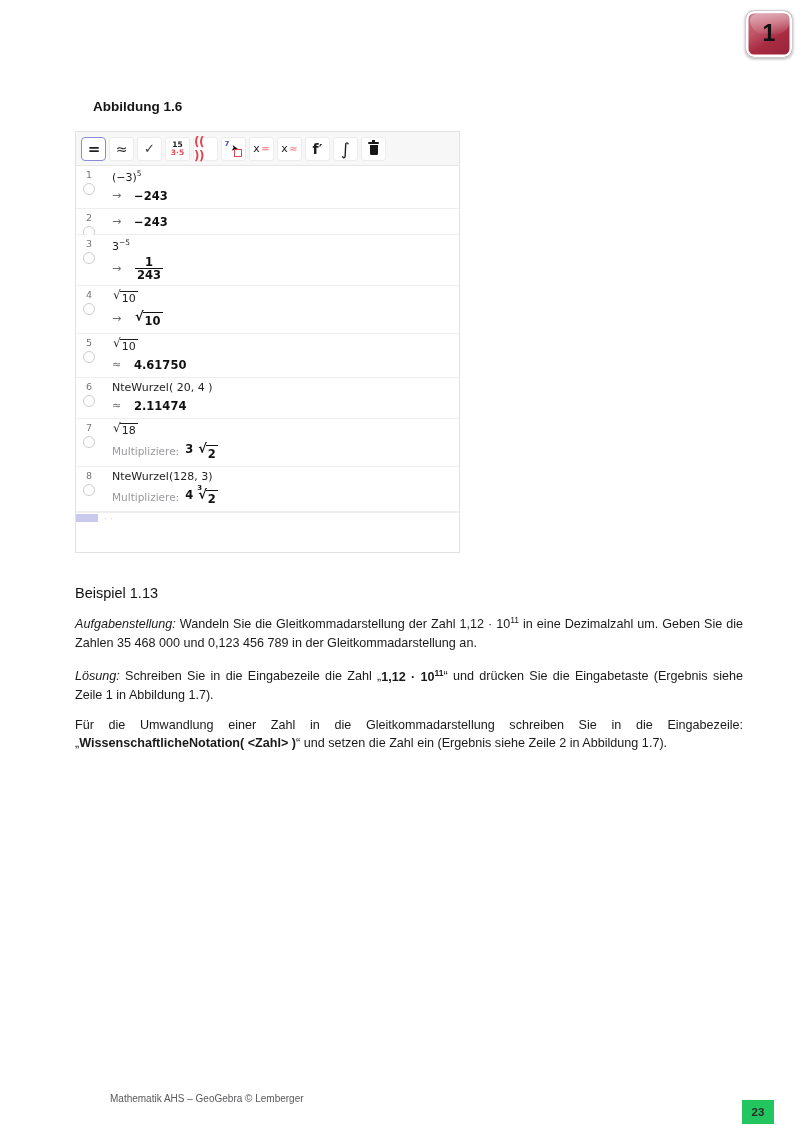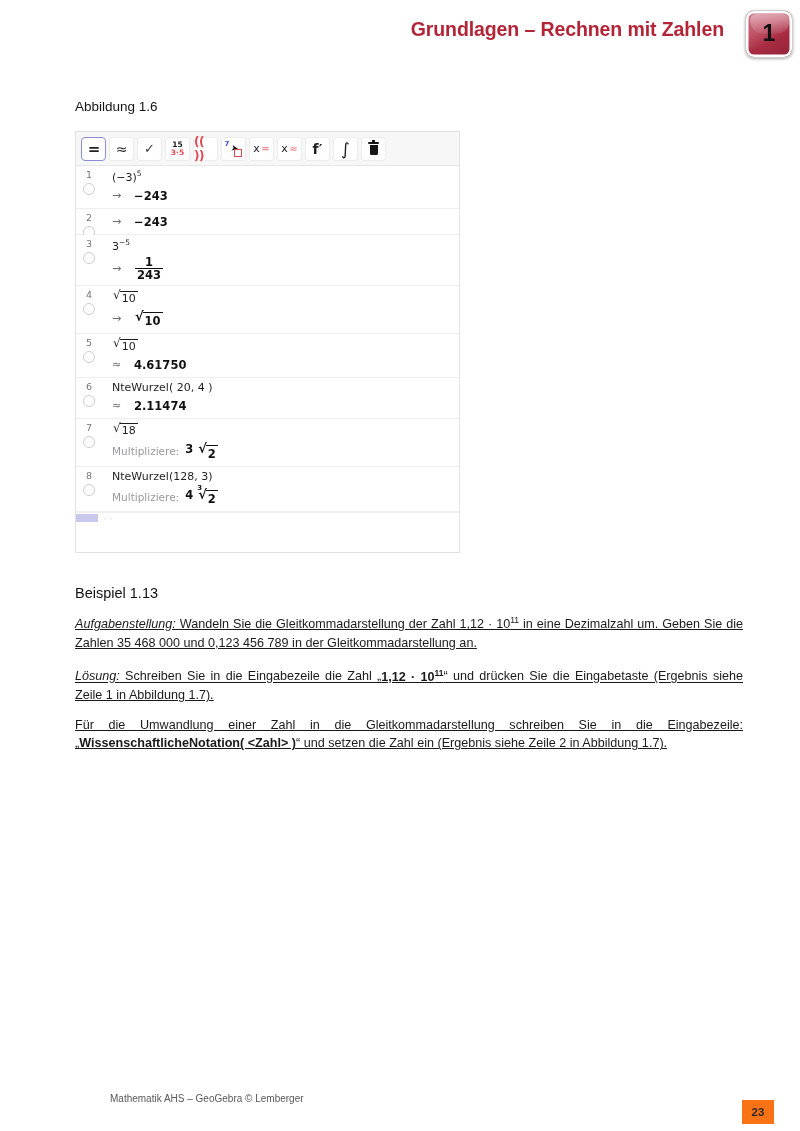--- a/index.html
+++ b/index.html
@@ -61,24 +61,24 @@
     justify-content: center;
     font-size: 23px;
     font-weight: bold;
     color: #111;
     padding-bottom: 1px;
   }
 
   
   .figure-caption {
     position: absolute;
-    left: 75px;
+    left: 93px;
     top: 99px;
     font-size: 13.5px;
-    font-weight: normal;
+    font-weight: bold;
     color: #141414;
   }
 
   
   .gg-widget {
     position: absolute;
     left: 75px;
     top: 131px;
     width: 385px;
     height: 422px;
@@ -269,54 +269,53 @@
   .body-copy {
     position: absolute;
     left: 75px;
     width: 668px;
     top: 611px;
     font-size: 12.6px;
     line-height: 18.6px;
     color: #1a1a1a;
     text-align: justify;
   }
-  .body-copy p { margin: 0 0 11px 0; text-decoration: underline; }
+  .body-copy p { margin: 0 0 11px 0; }
   .body-copy p.just { text-align: justify; text-justify: inter-word; }
   .lead { font-style: italic; }
   .b { font-weight: bold; }
 
   
   .footer-text {
     position: absolute;
     left: 75px;
     top: 1093px;
     font-size: 10px;
     color: #59595c;
     padding-left: 35px;
   }
   .page-num-box {
     position: absolute;
     left: 742px;
     top: 1100px;
     width: 32px;
     height: 24px;
-    background: #f97316;
+    background: #22c55e;
     display: flex;
     align-items: center;
     justify-content: center;
     font-size: 11.5px;
     font-weight: bold;
     color: #2b2b2b;
   }
 </style>
 </head>
 <body>
 
 <div class="page-header">
-  <div class="chapter-title">Grundlagen – Rechnen mit Zahlen</div>
   <div class="chapter-badge">
     <div class="gloss"></div>
     <div class="num">1</div>
   </div>
 </div>
 
 <div class="figure-caption">Abbildung 1.6</div>
 
 <div class="gg-widget">
 

